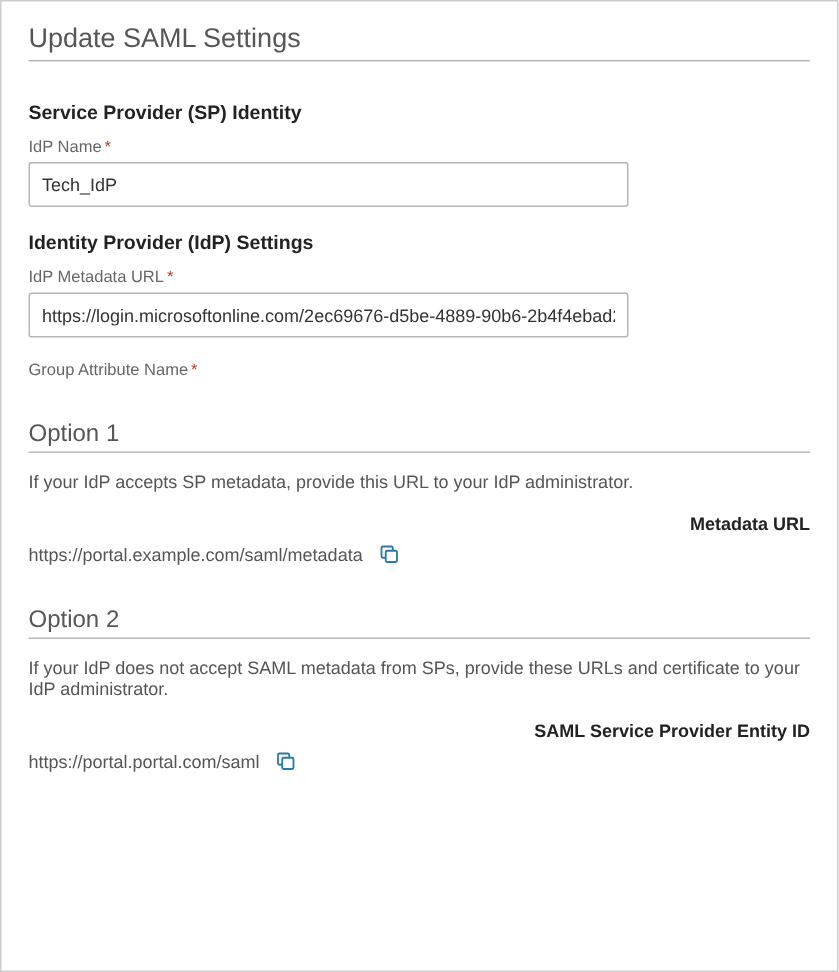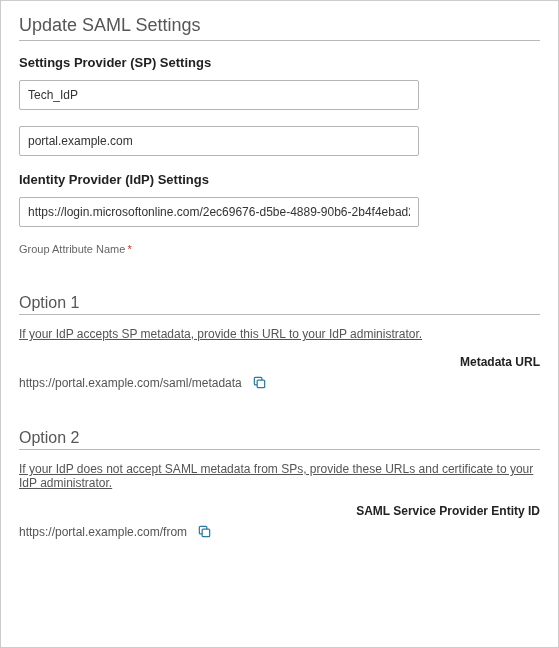--- a/index.html
+++ b/index.html
@@ -17,21 +17,21 @@
       border: 1px solid #ccc;
       padding: 14px 18px;
       overflow: hidden;
     }
     h1.page-title {
       font-size: 18px;
       font-weight: 400;
       color: #565656;
       padding-bottom: 4px;
       border-bottom: 1px solid #b8b8b8;
-      margin-bottom: 14px;
+      margin-bottom: 26px;
     }
     h2.section-title {
       font-size: 13px;
       font-weight: 700;
       color: #222;
       margin-bottom: 10px;
       margin-top: 6px;
     }
     .field {
       margin-bottom: 16px;
@@ -65,28 +65,27 @@
     .info-icon {
       color: #2a7aa3;
       display: inline-flex;
     }
     .subsection-title {
       font-size: 16px;
       font-weight: 400;
       color: #565656;
       padding-bottom: 2px;
       border-bottom: 1px solid #b8b8b8;
-      margin-top: 39px;
+      margin-top: 28px;
       margin-bottom: 12px;
     }
     .desc {
       font-size: 12px;
       color: #555;
       margin-bottom: 14px;
-      text-decoration: underline;
     }
     .url-label {
       font-size: 12px;
       font-weight: 700;
       color: #222;
       margin-bottom: 6px;
       text-align: right;
     }
     .url-row {
       display: flex;
@@ -99,37 +98,40 @@
       color: #2a7aa3;
       cursor: pointer;
       display: inline-flex;
     }
   </style>
 </head>
 <body>
 
 <h1 class="page-title">Update SAML Settings</h1>
 
-<h2 class="section-title">Settings Provider (SP) Settings</h2>
+<h2 class="section-title">Service Provider (SP) Identity</h2>
 
 <div class="field">
+  <label class="field-label">
+    <span>IdP Name</span><span class="req">*</span>
+  </label>
   <div class="input-row">
     <input type="text" class="text-field" value="Tech_IdP" style="">
   </div>
 </div>
 
 <div class="field">
-  <div class="input-row">
-    <input type="text" class="text-field" value="portal.example.com" style="">
-  </div>
 </div>
 
 <h2 class="section-title">Identity Provider (IdP) Settings</h2>
 
 <div class="field">
+  <label class="field-label">
+    <span>IdP Metadata URL</span><span class="req">*</span>
+  </label>
   <div class="input-row">
     <input type="text" class="text-field" value="https://login.microsoftonline.com/2ec69676-d5be-4889-90b6-2b4f4ebad252/fe" style="">
   </div>
 </div>
 
 <div class="field">
   <label class="field-label">
     <span>Group Attribute Name</span><span class="req">*</span>
   </label>
 </div>
@@ -144,20 +146,20 @@
       <rect x="5.5" y="5.5" width="8" height="8" rx="1"></rect>
       <path d="M10.5 5.5 V3.5 a1 1 0 0 0 -1 -1 H3.5 a1 1 0 0 0 -1 1 V9.5 a1 1 0 0 0 1 1 H5.5"></path>
     </svg>
   </span>
 </div>
 
 <h2 class="subsection-title">Option 2</h2>
 <p class="desc">If your IdP does not accept SAML metadata from SPs, provide these URLs and certificate to your IdP administrator.</p>
 <div class="url-label">SAML Service Provider Entity ID</div>
 <div class="url-row">
-  <span>https://portal.example.com/from</span>
+  <span>https://portal.portal.com/saml</span>
   <span class="copy-icon">
     <svg width="15" height="15" viewBox="0 0 16 16" fill="none" stroke="currentColor" stroke-width="1.3">
       <rect x="5.5" y="5.5" width="8" height="8" rx="1"></rect>
       <path d="M10.5 5.5 V3.5 a1 1 0 0 0 -1 -1 H3.5 a1 1 0 0 0 -1 1 V9.5 a1 1 0 0 0 1 1 H5.5"></path>
     </svg>
   </span>
 </div>
 
 </body></html>

